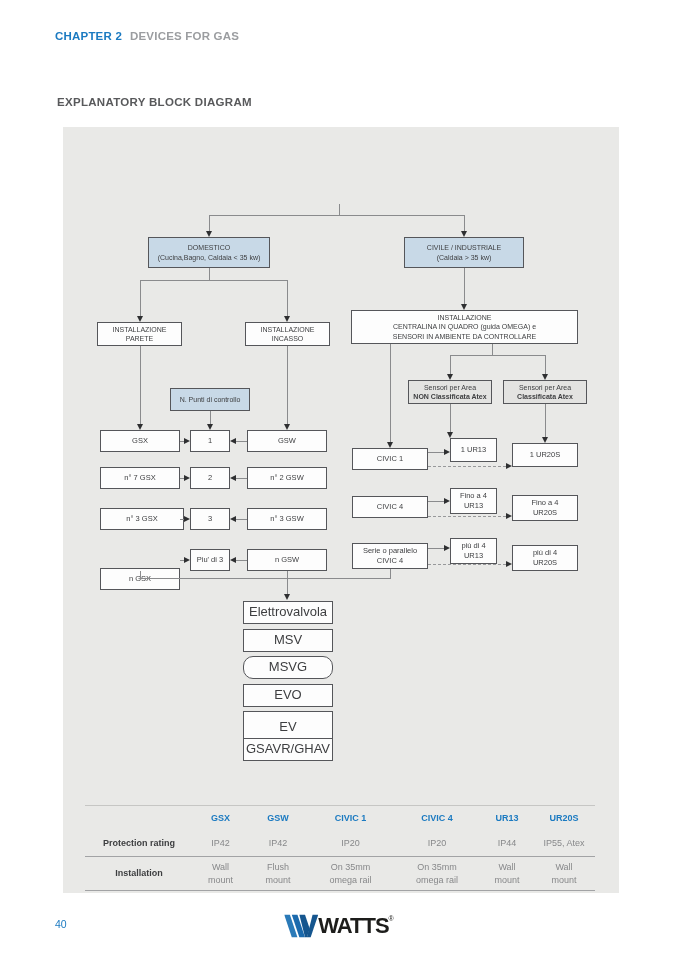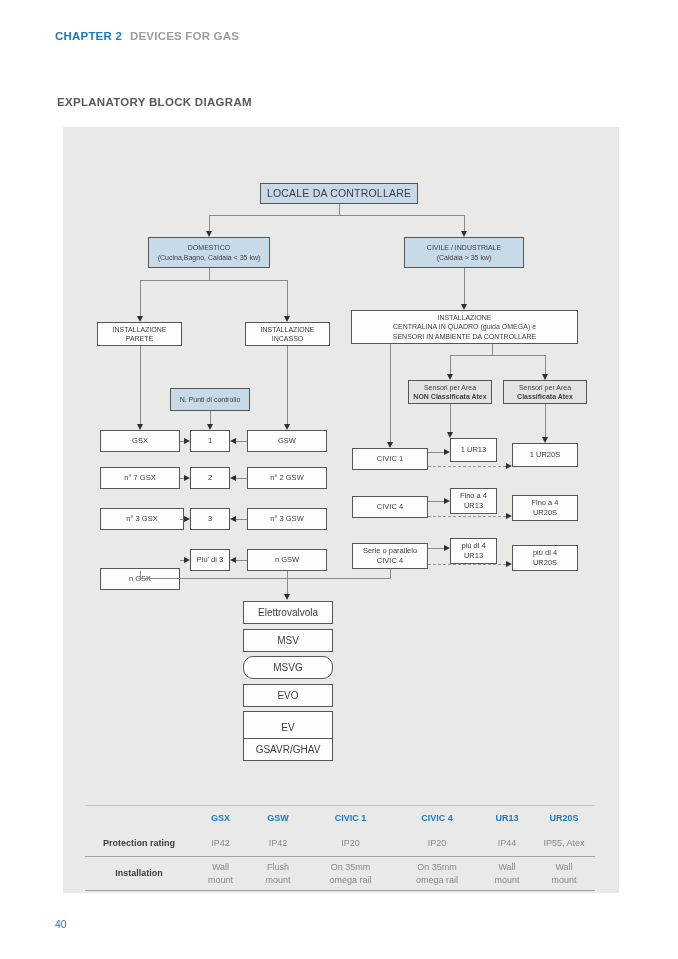--- a/index.html
+++ b/index.html
@@ -13,21 +13,21 @@
 
   .panel { position:absolute; left:63px; top:127px; width:556px; height:766px; background:#e9e9e7; }
 
   .box { position:absolute; border:1px solid #55565a; background:#fdfdfd; color:#3d3e40;
          display:flex; flex-direction:column; align-items:center; justify-content:center;
          text-align:center; white-space:pre-line; line-height:1.3; font-size:7px; }
   .box.blue { background:#c8d9e7; }
   .box.gray { background:#e3e3e1; }
   .box.root { font-size:10.5px; letter-spacing:.2px; }
   .box.small-num { font-size:7.5px; }
-  .box.chain { font-size:10px; }
+  .box.chain { font-size:13px; }
   .b { font-weight:bold; }
 
   .vline { position:absolute; width:1px; background:#8a8b8d; }
   .hline { position:absolute; height:1px; background:#8a8b8d; }
   .dash  { position:absolute; height:0; border-top:1px dashed #97989a; }
   .arr-down  { position:absolute; width:0; height:0; border-left:3px solid transparent; border-right:3px solid transparent; border-top:6px solid #2e2f31; }
   .arr-right { position:absolute; width:0; height:0; border-top:3px solid transparent; border-bottom:3px solid transparent; border-left:6px solid #2e2f31; }
   .arr-left  { position:absolute; width:0; height:0; border-top:3px solid transparent; border-bottom:3px solid transparent; border-right:6px solid #2e2f31; }
 
   .spec-table { position:absolute; left:22px; top:678px; width:510px; font-size:9px; }
@@ -49,21 +49,20 @@
 <div class="page">
 
   <div class="doc-header">
     <span class="chapter">CHAPTER 2</span><span class="chapter-sub">DEVICES FOR GAS</span>
   </div>
 
   <div class="section-title">EXPLANATORY BLOCK DIAGRAM</div>
 
   <div class="panel">
 
-    <div class="box blue root" style="left:197px; top:56px; width:158px; height:21px;">LOCALE DA CONTROLLARE</div>
 
     <div class="vline" style="left:276px; top:77px; height:11px;"></div>
     <div class="hline" style="left:146px; top:88px; width:256px;"></div>
     <div class="vline" style="left:146px; top:88px; height:16px;"></div>
     <div class="arr-down" style="left:143px; top:104px;"></div>
     <div class="vline" style="left:401px; top:88px; height:16px;"></div>
     <div class="arr-down" style="left:398px; top:104px;"></div>
 
     <div class="box blue" style="left:85px; top:110px; width:122px; height:31px;">DOMESTICO
 (Cucina,Bagno, Caldaia &lt; 35 kw)</div>
@@ -227,14 +226,24 @@
 omega rail</div>
         <div class="t-cell">Wall
 mount</div>
         <div class="t-cell">Wall
 mount</div>
       </div>
     </div>
   </div>
 
   <div class="page-num">40</div>
+  <div class="logo">
+    <svg width="34" height="24" viewBox="0 0 36 24">
+      <polygon points="0,0 6,0 14,24 8,24" fill="#2a7ab8"></polygon>
+      <polygon points="8,0 14,0 22,24 16,24" fill="#1b6aad"></polygon>
+      <polygon points="16,0 22,0 27,15 24,24 22,24" fill="#15568f"></polygon>
+      <polygon points="30,0 36,0 28,24 24,24" fill="#15568f"></polygon>
+    </svg>
+    <span class="logo-text">WATTS</span>
+    <span class="logo-reg">®</span>
+  </div>
 
 </div>
 
 </body></html>

